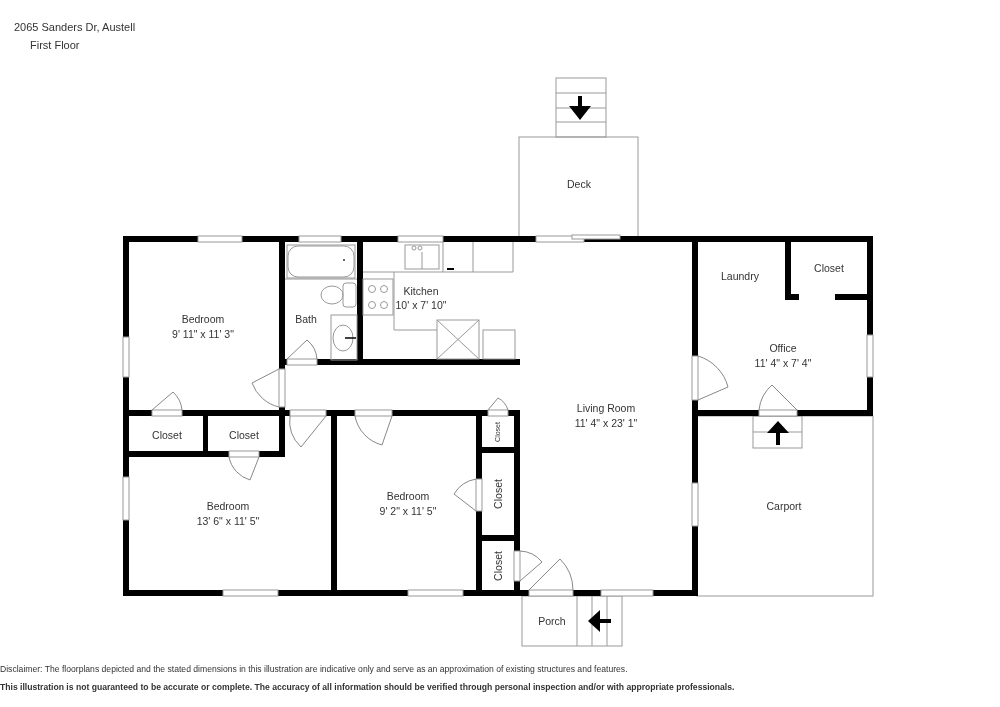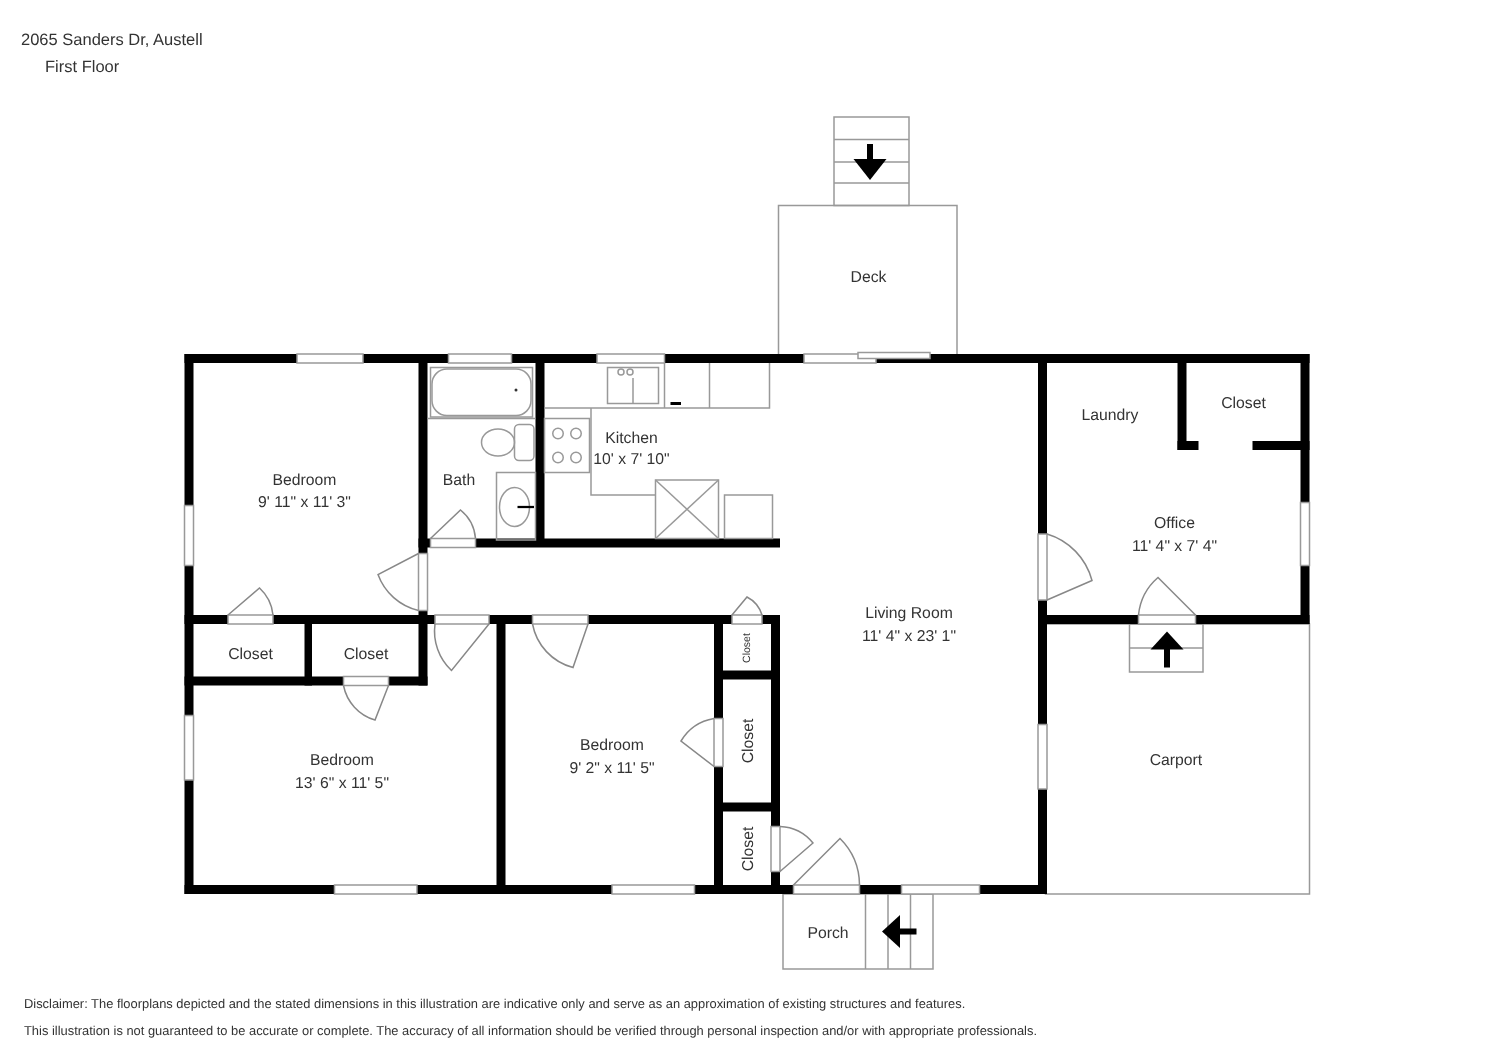--- a/index.html
+++ b/index.html
@@ -1,18 +1,18 @@
 <!DOCTYPE html>
 <html><head>
 <meta charset="utf-8">
 <style>
   html, body { margin: 0; padding: 0; background: #ffffff; }
   body { width: 1000px; height: 707px; position: relative; overflow: hidden; font-family: "Liberation Sans", sans-serif; color: #333; }
   .hdr { position: absolute; left: 14px; font-size: 11px; color: #333; }
-  .disc { position: absolute; left: 16px; font-size: 8.6px; color: #333; white-space: nowrap; }
+  .disc { position: absolute; left: 0; font-size: 8.6px; color: #333; white-space: nowrap; }
   svg { position: absolute; left: 0; top: 0; }
   .lbl { font-family: "Liberation Sans", sans-serif; font-size: 10.5px; fill: #333; text-anchor: middle; }
   .lbl-sm { font-family: "Liberation Sans", sans-serif; font-size: 10.5px; fill: #333; text-anchor: middle; }
   .lbl-xs { font-family: "Liberation Sans", sans-serif; font-size: 7px; fill: #333; text-anchor: middle; }
   .wall { fill: #000; }
   .thin { fill: none; stroke: #999; stroke-width: 1; }
   .win { fill: #fff; stroke: #999; stroke-width: 1; }
   .door { fill: none; stroke: #888; stroke-width: 1; }
 </style>
 </head>
@@ -225,13 +225,13 @@
 
   <text x="408" y="500" class="lbl">Bedroom</text>
   <text x="408" y="515" class="lbl">9' 2" x 11' 5"</text>
 
   <text x="0" y="0" class="lbl-xs" transform="translate(500,432) rotate(-90)">Closet</text>
   <text x="0" y="0" class="lbl-sm" transform="translate(502,494) rotate(-90)">Closet</text>
   <text x="0" y="0" class="lbl-sm" transform="translate(502,566) rotate(-90)">Closet</text>
 </svg>
 
 <div class="disc" style="top:664px;">Disclaimer: The floorplans depicted and the stated dimensions in this illustration are indicative only and serve as an approximation of existing structures and features.</div>
-<div class="disc" style="top:682px;">This illustration is not guaranteed to be accurate or complete. The accuracy of all information should be verified through personal inspection and/or with appropriate professionals.</div>
+<div class="disc" style="top:682px;font-weight:bold;">This illustration is not guaranteed to be accurate or complete. The accuracy of all information should be verified through personal inspection and/or with appropriate professionals.</div>
 
 </body></html>

